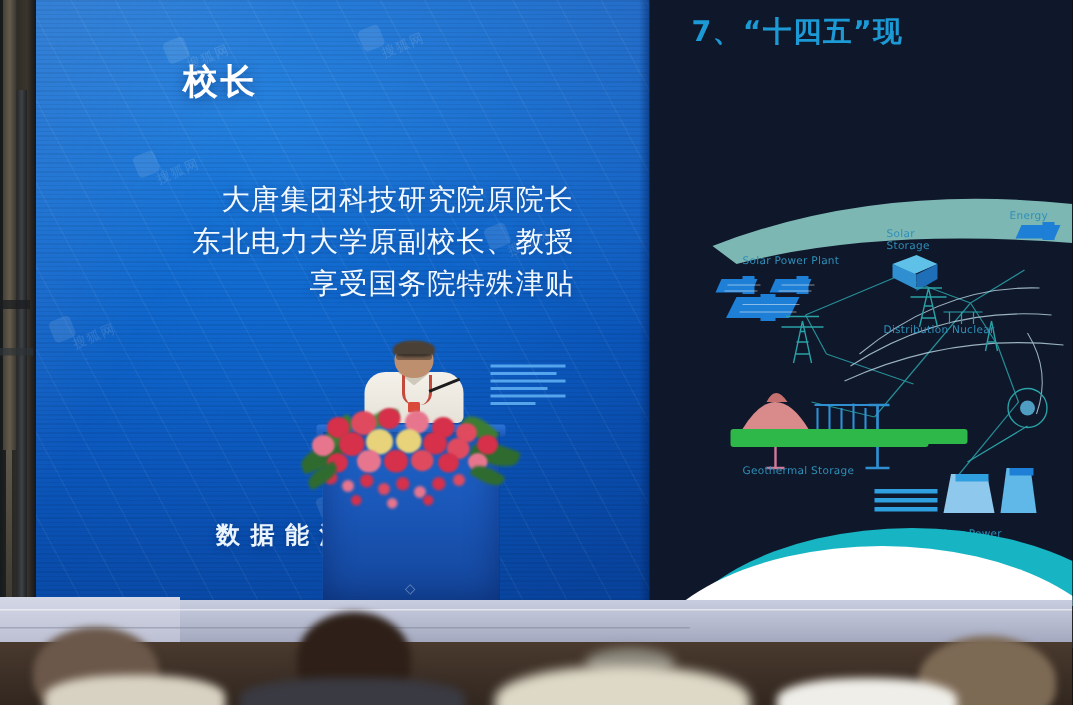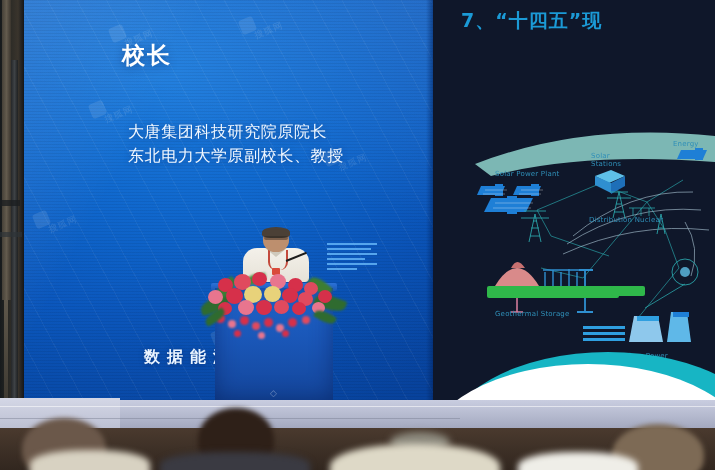--- a/index.html
+++ b/index.html
@@ -40,22 +40,22 @@
   .led-edge{position:absolute;right:0;top:0;width:7px;height:100%;
     background:linear-gradient(90deg,rgba(0,40,110,0),rgba(0,35,95,.55));}
 
   
   .name-row{position:absolute;left:98px;top:44px;display:flex;align-items:flex-end;gap:8px;}
   .name-main{font-size:47px;line-height:1;color:#ffffff;font-weight:700;
     letter-spacing:3px;text-shadow:0 2px 10px rgba(0,30,90,.45);}
   .name-title{font-size:23px;line-height:1;color:#ffffff;font-weight:700;
     letter-spacing:2px;padding-bottom:4px;text-shadow:0 2px 8px rgba(0,30,90,.45);}
   .subs{position:absolute;left:104px;top:120px;}
-  .sub{font-size:16px;line-height:1.47;color:#f2f8ff;letter-spacing:.6px;
-    text-shadow:0 1px 6px rgba(0,30,90,.40);white-space:nowrap;}
+  .sub{font-size:19px;line-height:1.47;color:#f2f8ff;letter-spacing:.6px;
+    text-shadow:0 1px 6px rgba(0,30,90,.40);white-space:nowrap;text-align:right;}
 
   
   .brand{position:absolute;left:120px;top:347px;font-size:16px;color:#eaf4ff;
     letter-spacing:7px;font-weight:600;text-shadow:0 1px 5px rgba(0,30,90,.5);}
 
   
   .bars{position:absolute;left:303px;top:243px;width:50px;height:30px;}
   .bars i{display:block;height:2px;background:#6fc0ff;opacity:.75;margin-bottom:3px;}
   .bars i:nth-child(1){width:50px}.bars i:nth-child(2){width:44px}
   .bars i:nth-child(3){width:50px}.bars i:nth-child(4){width:38px}
@@ -159,20 +159,21 @@
     <div class="led-diag"></div>
     <div class="led-scan"></div>
 
     <div class="name-row">
       <div class="name-title">校长</div>
     </div>
 
     <div class="subs">
       <div class="sub">大唐集团科技研究院原院长</div>
       <div class="sub">东北电力大学原副校长、教授</div>
+      <div class="sub">享受国务院特殊津贴</div>
     </div>
 
     <div class="brand">数据能源</div>
 
     <div class="bars">
       <i></i>
         <i></i>
         <i></i>
         <i></i>
         <i></i>
@@ -287,21 +288,21 @@
         <rect x="150" y="208" width="42" height="3"></rect>
         <rect x="150" y="214" width="42" height="3"></rect>
         <rect x="150" y="220" width="42" height="3"></rect>
       </g>
 
       <path d="M212 190 L252 166" stroke="#2aa3a8" stroke-width=".8" fill="none"></path>
     </svg>
 
     <div class="dlabel" style="left:62px;top:170px">Solar Power Plant</div>
     <div class="dlabel" style="left:158px;top:152px">Solar</div>
-    <div class="dlabel" style="left:158px;top:160px">Stations</div>
+    <div class="dlabel" style="left:158px;top:160px">Storage</div>
     <div class="dlabel" style="left:240px;top:140px">Energy</div>
     <div class="dlabel" style="left:156px;top:216px">Distribution Nuclear</div>
     <div class="dlabel" style="left:62px;top:310px">Geothermal Storage</div>
     <div class="dlabel" style="left:182px;top:352px">Nuclear Power</div>
 
     <div class="slide-bottom-curve"></div>
     <div class="slide-bottom-curve2"></div>
   </div>
 
   <div class="speaker">

